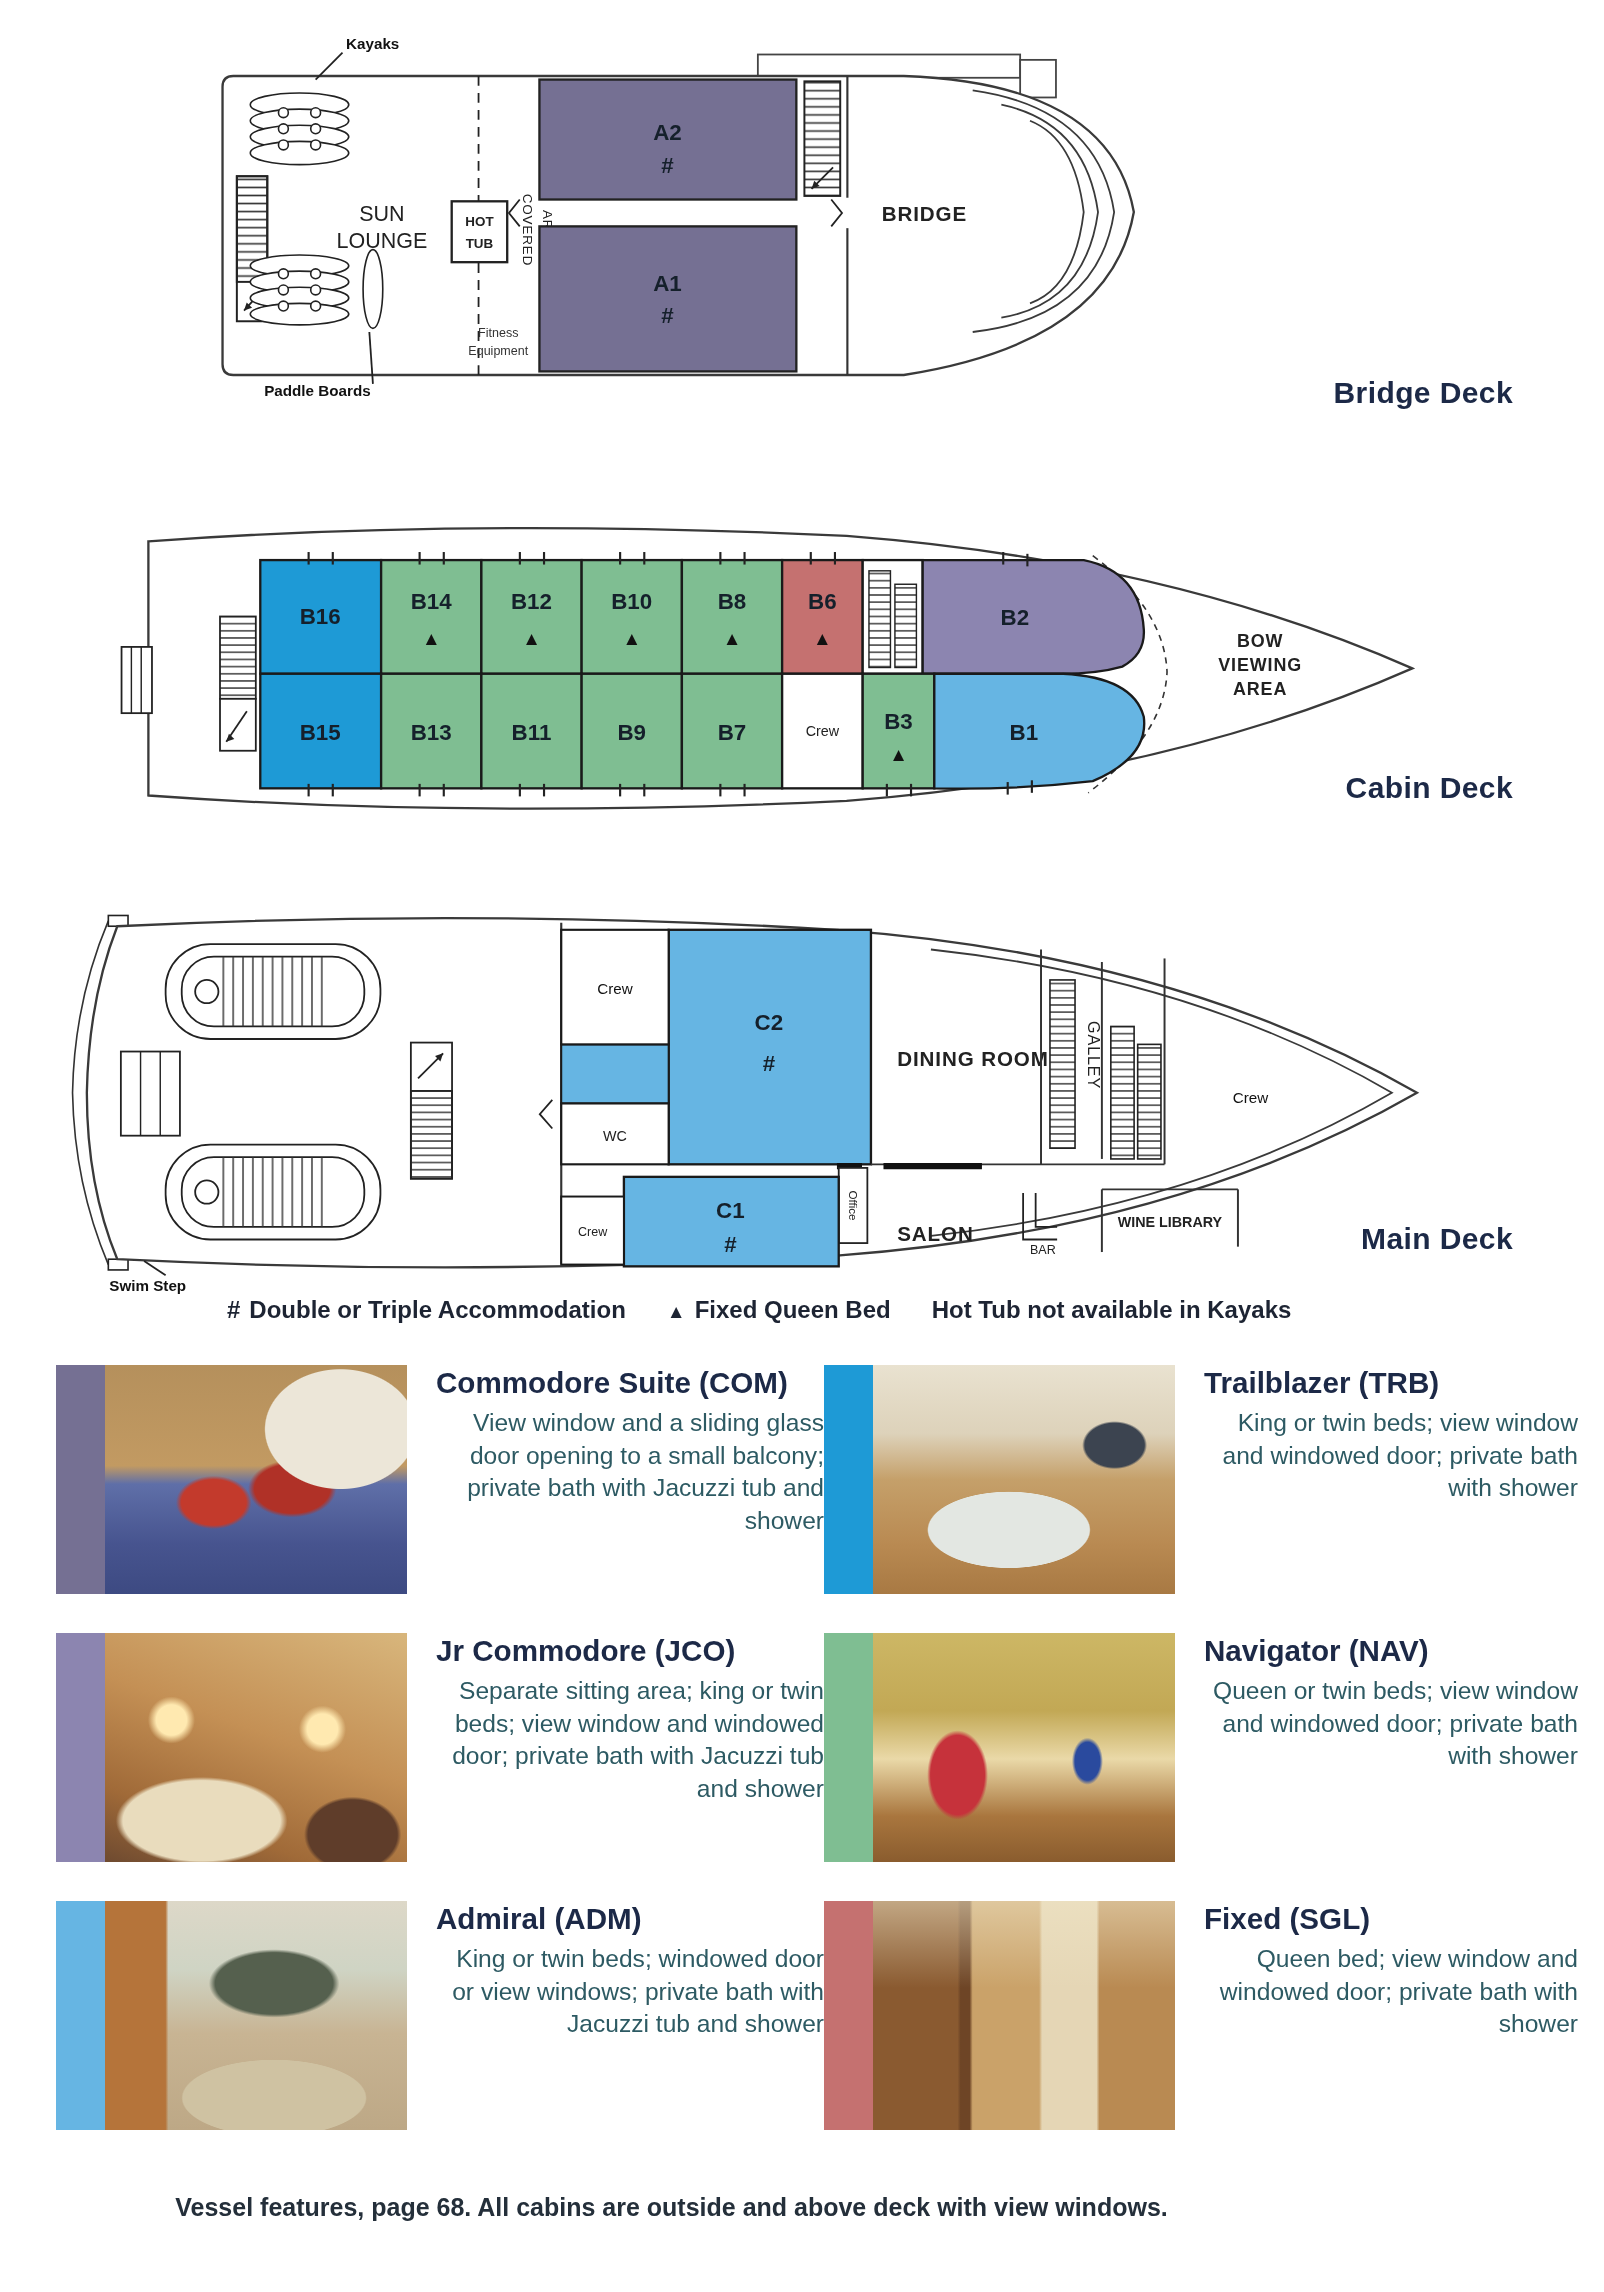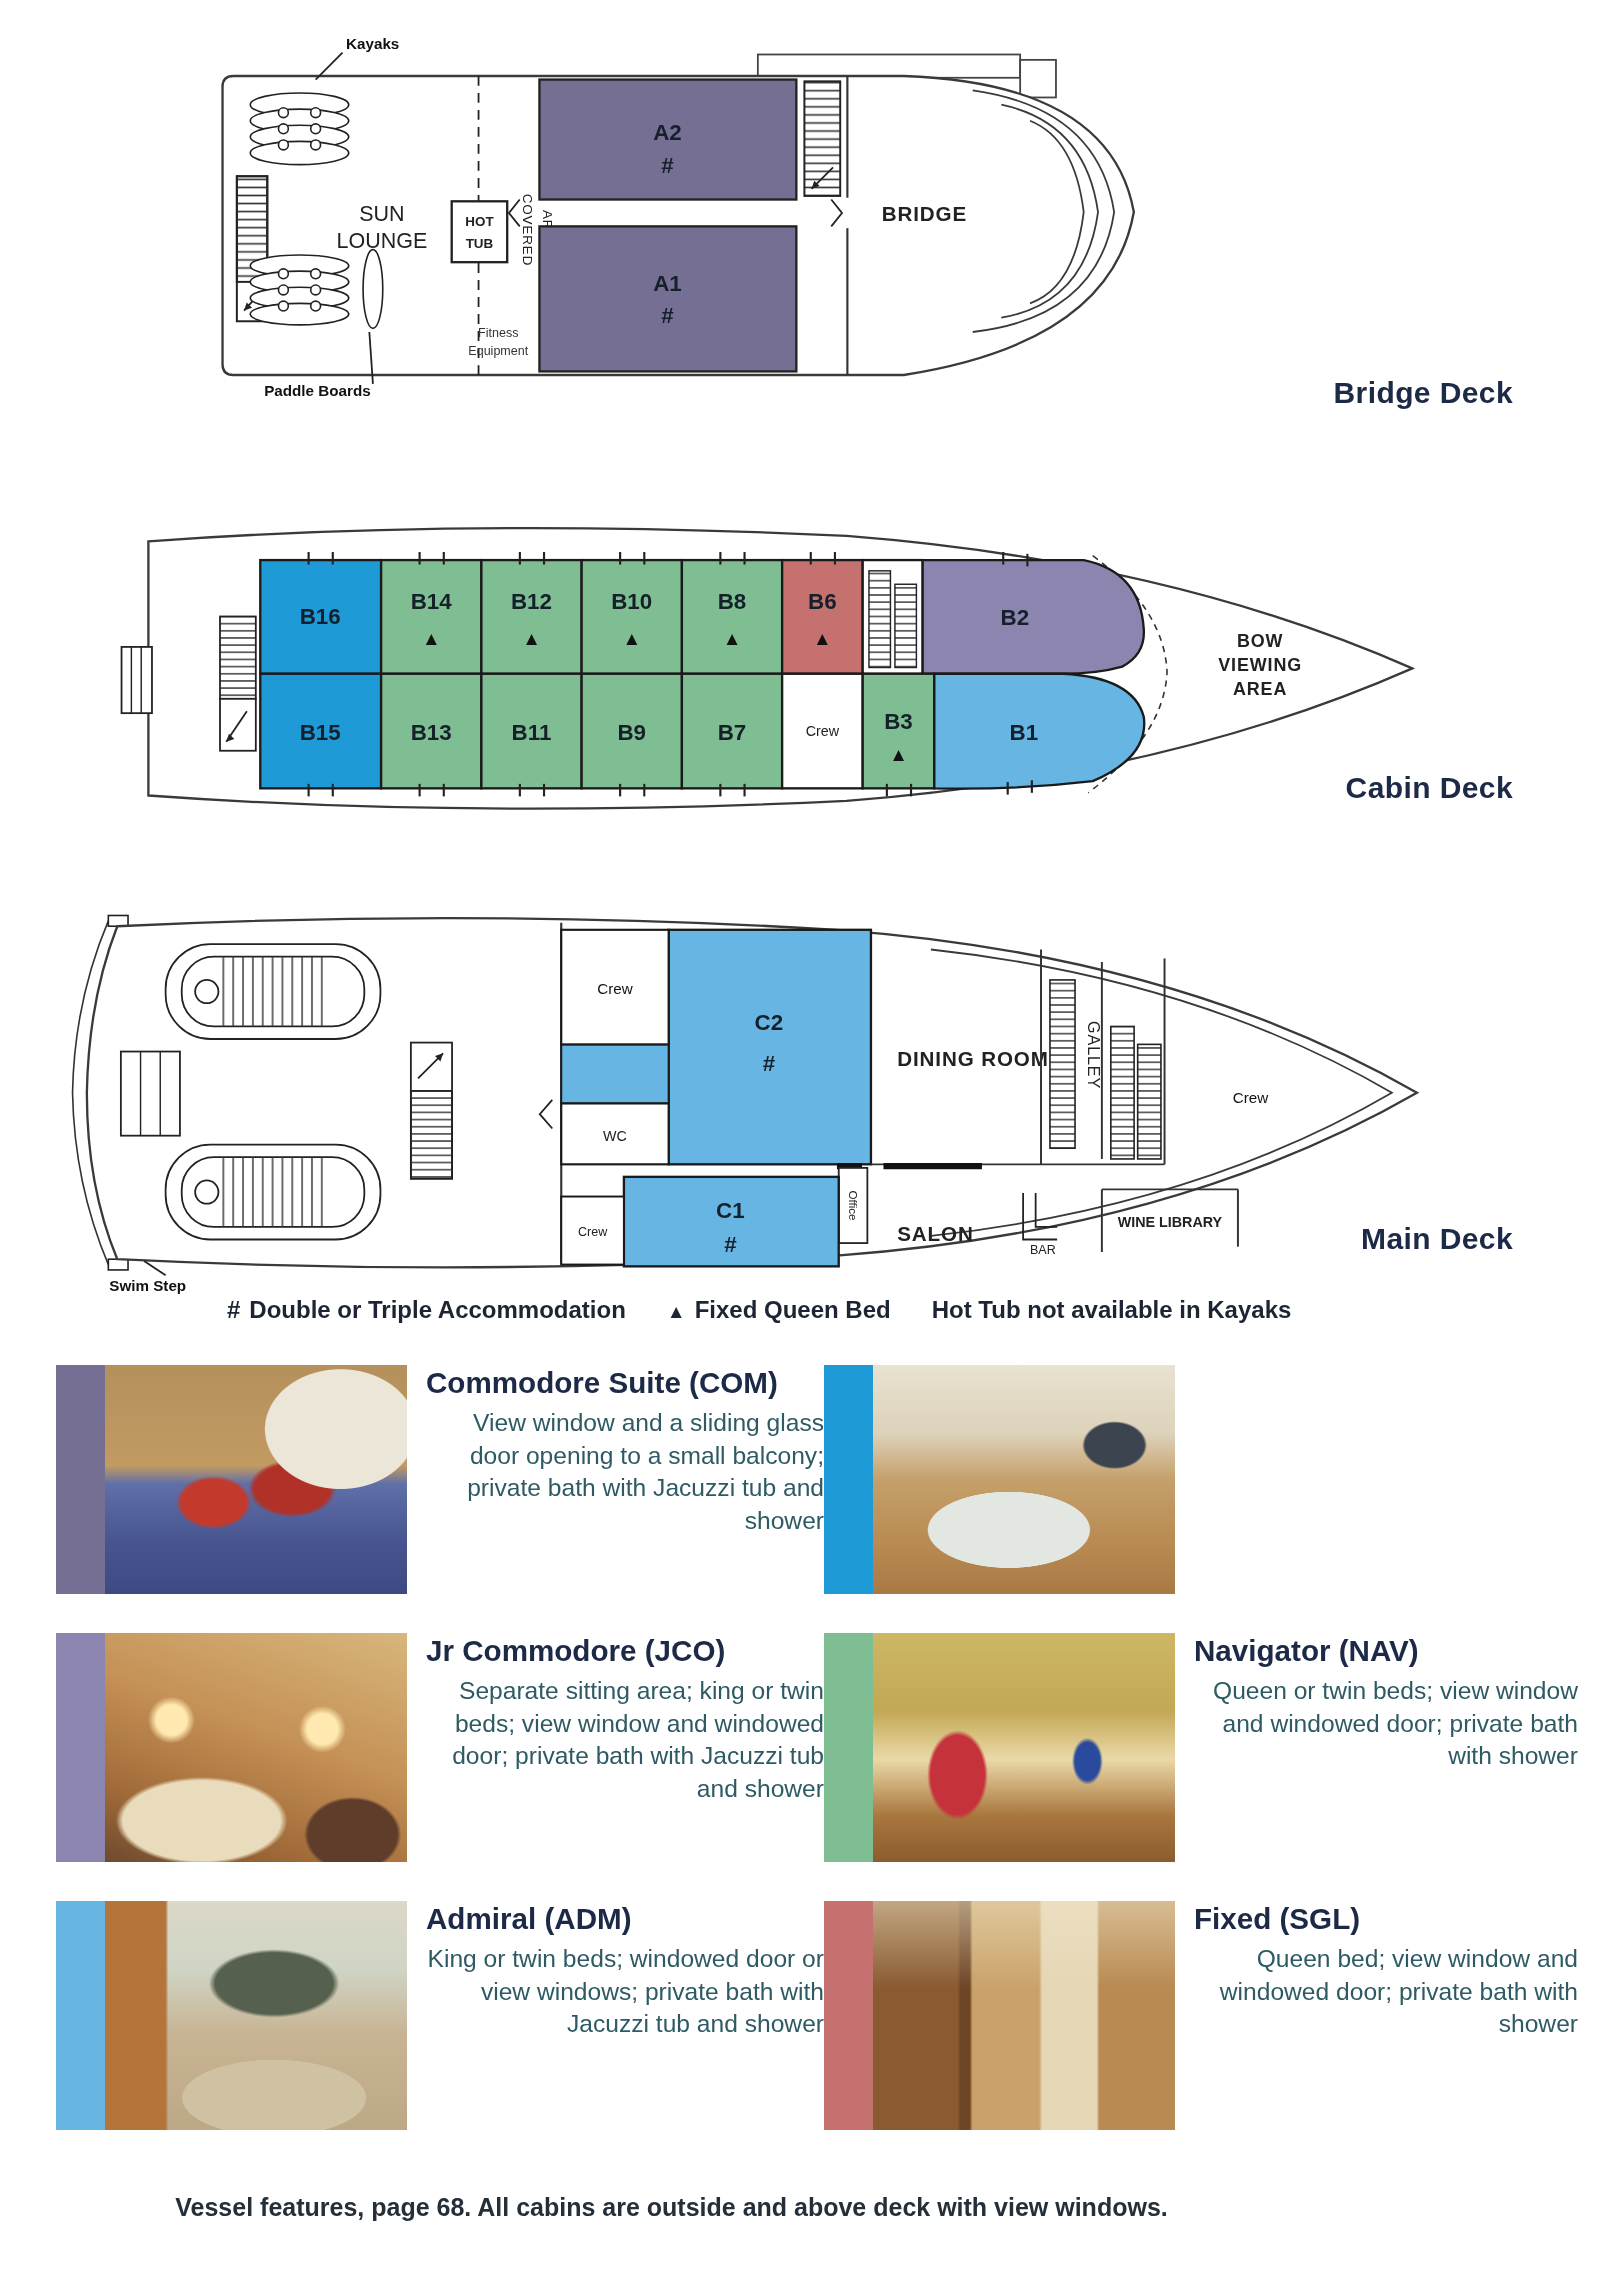--- a/index.html
+++ b/index.html
@@ -15,21 +15,21 @@
   }
   
   .legend{position:absolute;left:227px;top:1296px;display:flex;gap:41px;align-items:baseline;
     font-size:24px;font-weight:600;color:#1d2433;}
   .legend .item{display:flex;gap:9px;align-items:baseline;}
   .legend .sym{font-weight:bold;}
   .legend .sym.tri{font-size:19px;}
   
   .cats{position:absolute;left:56px;top:1365px;width:1522px;
     display:grid;grid-template-columns:768px 754px;grid-auto-rows:229px;row-gap:39px;}
-  .card{display:flex;gap:19px;}
+  .card{display:flex;gap:29px;}
   .photo-wrap{display:flex;height:229px;flex:0 0 351px;}
   .bar{width:49px;height:100%;}
   .photo{width:302px;height:100%;}
   .card-text{padding-top:1.8px;max-width:403px;}
   .card-title{font-size:29.6px;font-weight:bold;color:#1c2947;margin:0 0 9px 0;line-height:1.05;}
   .card-desc{font-size:24.6px;line-height:1.33;color:#2d5a63;text-align:right;}
   
   .c0 .bar{background:#757093;} .c1 .bar{background:#1E9AD6;}
   .c2 .bar{background:#8C85B0;} .c3 .bar{background:#7FBE92;}
   .c4 .bar{background:#66B5E3;} .c5 .bar{background:#C57170;}
@@ -387,20 +387,24 @@
     <div class="card-text">
         <div class="card-title">Commodore Suite (COM)</div>
       <div class="card-desc">View window and a sliding glass door opening to a small balcony; private bath with Jacuzzi tub and shower</div>
       </div>
   </div>
   <div class="card c1">
     <div class="photo-wrap">
         <div class="bar"></div>
         <div class="photo"></div>
       </div>
+    <div class="card-text">
+        <div class="card-title">Trailblazer (TRB)</div>
+      <div class="card-desc">King or twin beds; view window and windowed door; private bath with shower</div>
+      </div>
   </div>
   <div class="card c2">
     <div class="photo-wrap">
         <div class="bar"></div>
         <div class="photo"></div>
       </div>
     <div class="card-text">
         <div class="card-title">Jr Commodore (JCO)</div>
       <div class="card-desc">Separate sitting area; king or twin beds; view window and windowed door; private bath with Jacuzzi tub and shower</div>
       </div>

